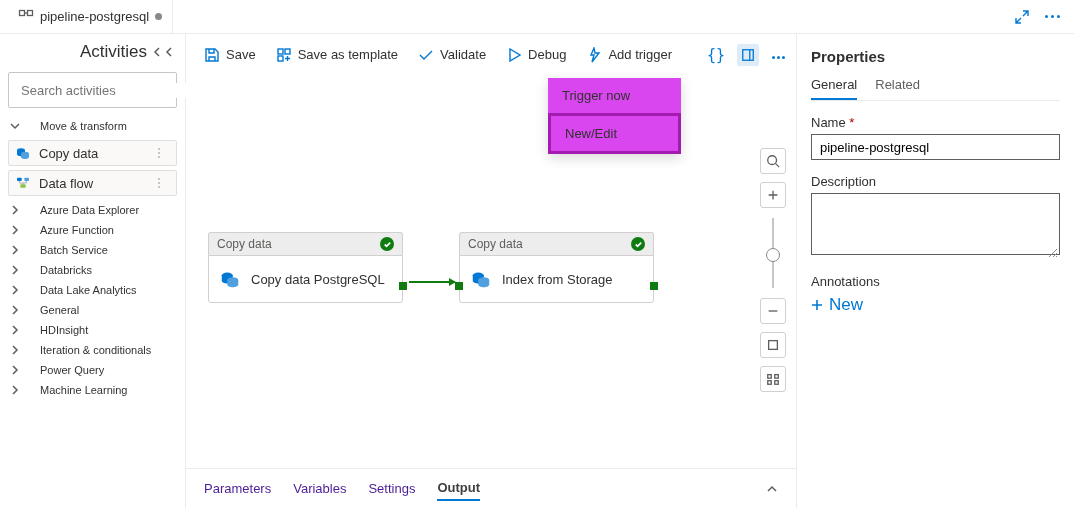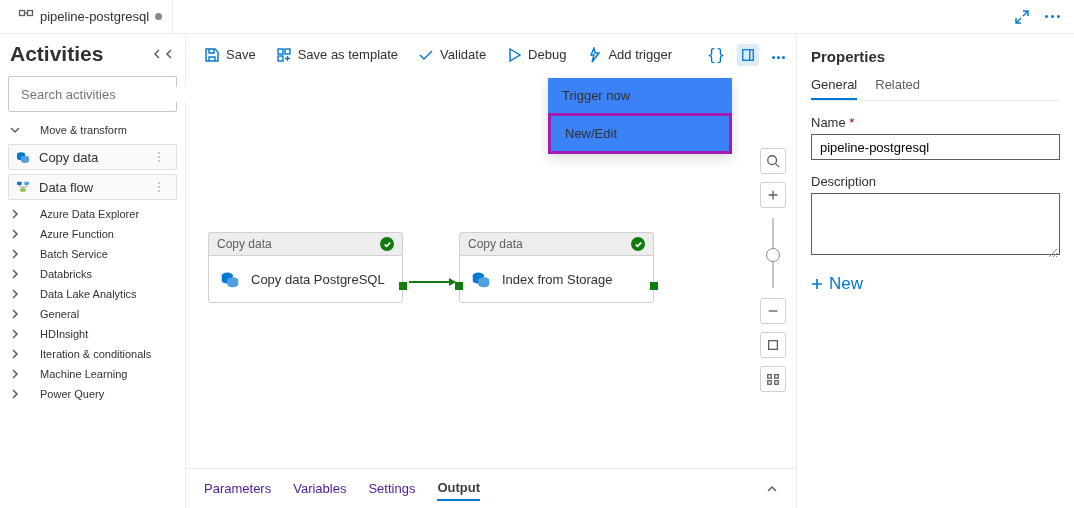--- a/index.html
+++ b/index.html
@@ -15,21 +15,21 @@
   .tab-actions { display:flex; gap:14px; padding-right:6px; }
   .tab-actions svg,.tab-actions .dots { width:16px; height:16px; }
   .dots { display:flex; gap:3px; align-items:center; justify-content:center; }
   .dots span { width:3px;height:3px;border-radius:50%;background:#0078d4; }
 
   .main { flex:1; display:flex; min-height:0; }
 
   
   .sidebar { width:186px; border-right:1px solid #edebe9; display:flex; flex-direction:column; }
   .side-head { display:flex; align-items:center; padding:8px 10px 6px; gap:6px; }
-  .side-head h2 { font-size:21px; font-weight:700; flex:1; }
+  .side-head h2 { font-size:17px; font-weight:400; flex:1;text-align:right; }
   .chevrons { display:flex; gap:2px; }
   .chevrons svg { width:10px;height:10px;stroke:#605e5c;fill:none;stroke-width:1.5; }
   .search-wrap { margin:4px 8px 8px; border:1px solid #c8c6c4; border-radius:2px; height:26px; display:flex; align-items:center; padding:17px 6px; gap:6px; }
   .search-wrap svg { width:14px;height:14px;stroke:#8a8886;fill:none;stroke-width:1.5; }
   .search-wrap input { border:none; outline:none; font-size:13px; flex:1; }
   .cat { display:flex; align-items:center; gap:20px; padding:4px 10px; font-size:11px; cursor:pointer; }
   .cat svg.caret { width:10px;height:10px;stroke:#605e5c;fill:none;stroke-width:1.5; }
   .act-item { display:flex; align-items:center; gap:8px; margin:4px 8px; padding:4px 6px; border:1px solid #e1dfdd; border-radius:2px; font-size:13px; background:#faf9f8; }
   .act-item .grip { margin-left:auto; width:12px; }
   .act-item .grip span { display:block; width:2px;height:2px;background:#c8c6c4;margin:2px 0; }
@@ -53,21 +53,21 @@
   .node .hdr { background:#ededed; color:#605e5c; font-size:12px; padding:4px 8px; display:flex; align-items:center; border:1px solid #d2d0ce; border-bottom:none; border-top-left-radius:3px; border-top-right-radius:3px; }
   .node .hdr .chk { margin-left:auto; width:14px;height:14px;border-radius:50%;background:#107c10;display:flex;align-items:center;justify-content:center; }
   .node .hdr .chk svg{width:9px;height:9px;stroke:#fff;fill:none;stroke-width:2;}
   .node .body { background:#fff; border:1px solid #d2d0ce; padding:12px 10px; display:flex; align-items:center; gap:10px; font-size:13px; border-bottom-left-radius:3px;border-bottom-right-radius:3px;}
   .node .body svg{width:22px;height:22px;}
   .node .port { position:absolute; width:8px;height:8px; background:#107c10; top:50px; }
   .node .port.right{ right:-4px; } .node .port.left{ left:-4px; }
   .arrow { position:absolute; height:2px; background:#107c10; }
   .arrow::after { content:""; position:absolute; right:-1px; top:-3px; border-left:7px solid #107c10; border-top:4px solid transparent; border-bottom:4px solid transparent; }
 
-  .dropdown { position:absolute; top:44px; left:554px; width:184px; background:#3b82f6; box-shadow:0 4px 12px rgba(0,0,0,.15); }
+  .dropdown { position:absolute; top:44px; left:554px; width:133px; background:#d946ef; box-shadow:0 4px 12px rgba(0,0,0,.15); }
   .dropdown .dd-item { padding:10px 14px; font-size:13px; cursor:pointer; }
   .dropdown .dd-highlight { border:3px solid #a21caf; }
 
   .zoom-col { position:absolute; right:8px; top:72px; width:30px; display:flex; flex-direction:column; align-items:center; gap:8px; }
   .zbtn { width:26px;height:26px;border:1px solid #d2d0ce;border-radius:3px;display:flex;align-items:center;justify-content:center;background:#fff;cursor:pointer; }
   .zbtn svg{width:14px;height:14px;stroke:#605e5c;fill:none;stroke-width:1.5;}
   .ztrack { width:2px;height:70px;background:#c8c6c4;position:relative;margin:2px 0; }
   .zhandle { width:14px;height:14px;border:1px solid #8a8886;border-radius:50%;background:#fff;position:absolute;left:-6px;top:30px; }
 
   .bottom-tabs { position:absolute; bottom:0; left:0; right:0; height:40px; border-top:1px solid #edebe9; display:flex; align-items:center; gap:22px; padding:0 18px; font-size:13px; background:#fff; }
@@ -222,27 +222,27 @@
         <div class="cat">
             <svg class="caret" viewBox="0 0 10 10">
               <path d="M3 1l4 4-4 4"></path>
             </svg>
             <span>Iteration &amp; conditionals</span>
           </div>
         <div class="cat">
             <svg class="caret" viewBox="0 0 10 10">
               <path d="M3 1l4 4-4 4"></path>
             </svg>
+            <span>Power Query</span>
+          </div>
+        <div class="cat">
+            <svg class="caret" viewBox="0 0 10 10">
+              <path d="M3 1l4 4-4 4"></path>
+            </svg>
             <span>Machine Learning</span>
-          </div>
-        <div class="cat">
-            <svg class="caret" viewBox="0 0 10 10">
-              <path d="M3 1l4 4-4 4"></path>
-            </svg>
-            <span>Power Query</span>
           </div>
       </div>
     </div>
 
     <div class="center">
       <div class="toolbar">
         <div class="tbtn">
             <svg viewBox="0 0 16 16">
               <path d="M2 2h9l3 3v9H2z"></path>
               <path d="M5 2v4h5V2M5 14v-4h6v4"></path>
@@ -398,20 +398,21 @@
       <div class="pf-label"><span>Name</span> <span class="req">*</span></div>
       <input class="pf-input" value="pipeline-postgresql" style="">
       <div style="height:14px"></div>
       <div class="pf-label">Description</div>
       <div class="pf-text-wrap">
         <textarea class="pf-text" style=""></textarea>
         <div class="pf-resize"><svg viewBox="0 0 10 10">
               <path d="M1 9L9 1M5 9l4-4M8 9l1-1"></path>
             </svg></div>
       </div>
+      <div class="pf-label">Annotations</div>
       <div class="annot-new">
         <svg viewBox="0 0 12 12">
             <path d="M6 1v10M1 6h10"></path>
           </svg>
         <span>New</span>
       </div>
     </div>
   </div>
 </div>
 

